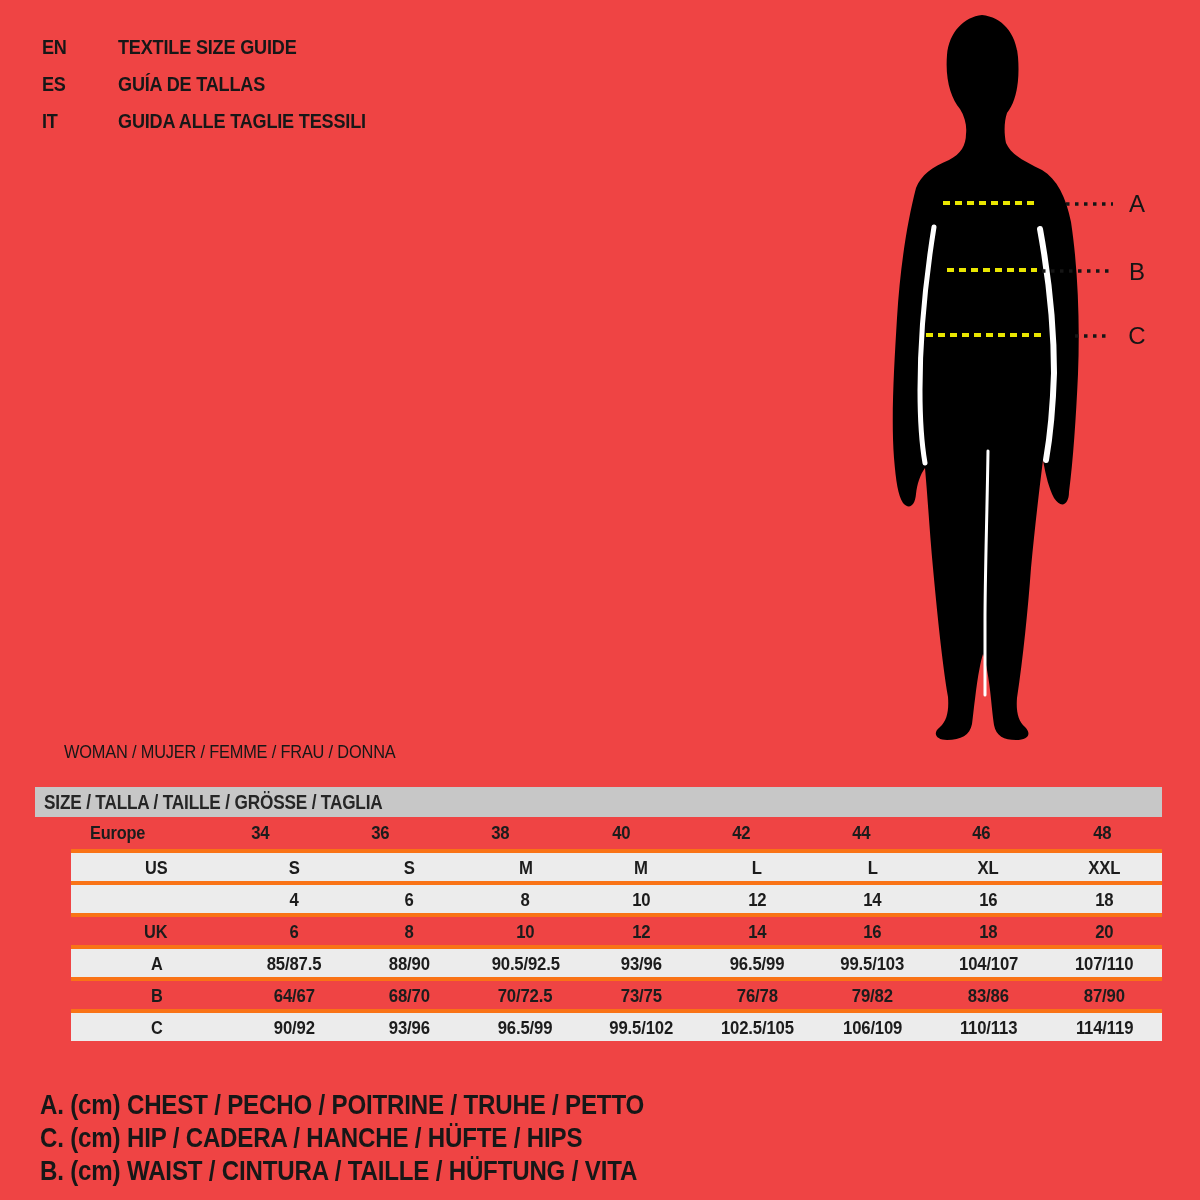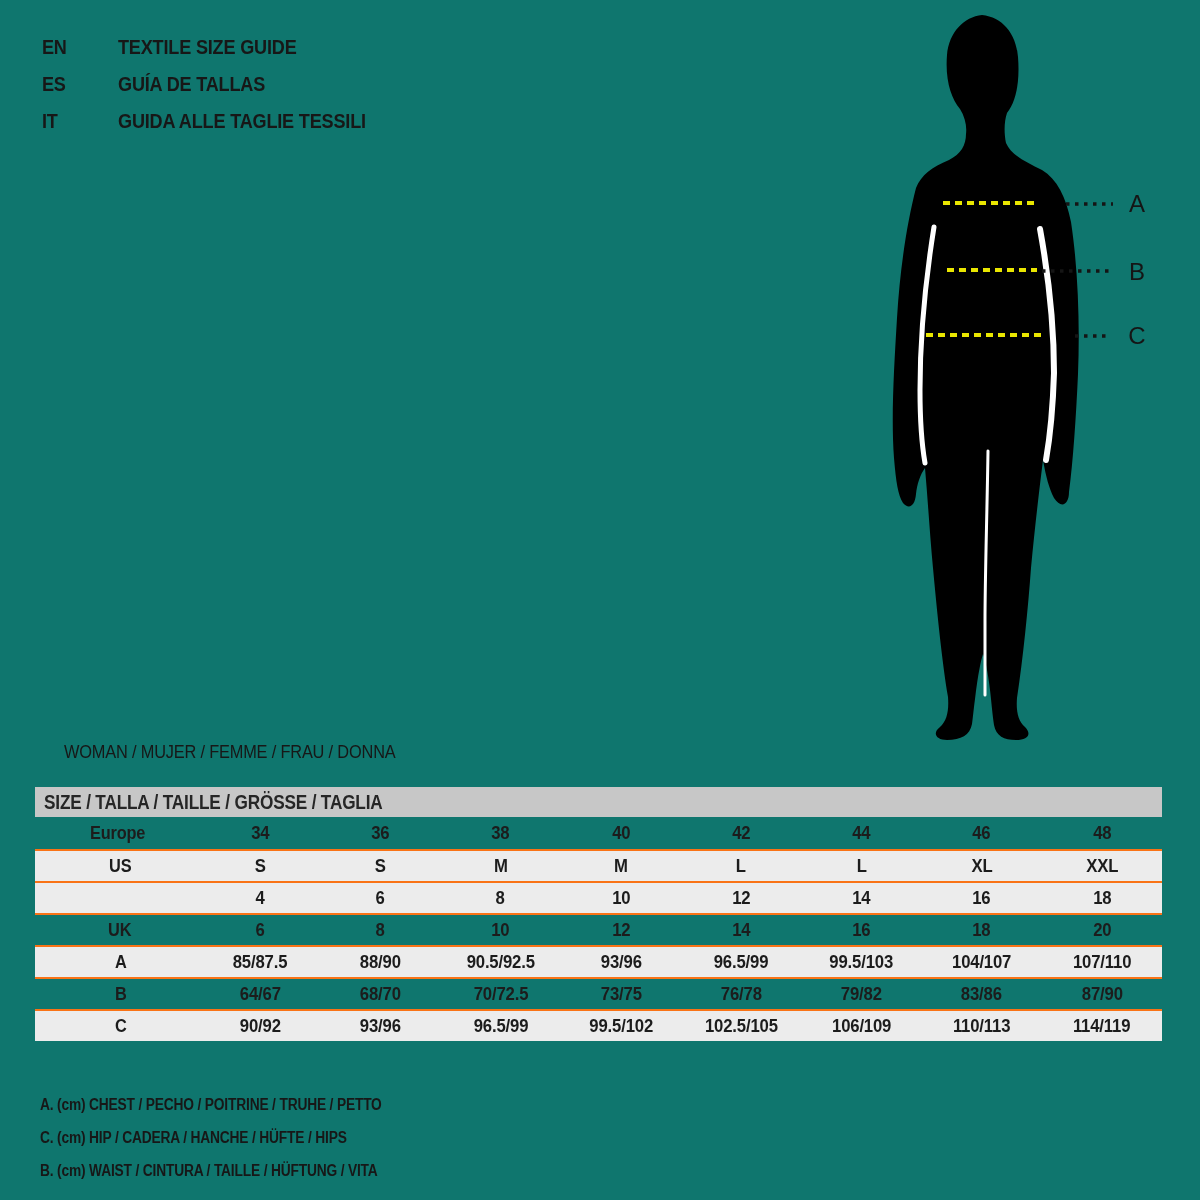--- a/index.html
+++ b/index.html
@@ -1,45 +1,45 @@
 <!DOCTYPE html>
 <html><head>
 <meta charset="utf-8">
 <style>
   html,body{margin:0;padding:0;background:#fff;}
   .canvas{
-    position:relative;width:1200px;height:1200px;background:#0f766e;overflow:hidden;
+    position:relative;width:1200px;height:1200px;background:#ef4444;overflow:hidden;
     font-family:"Liberation Sans","DejaVu Sans",sans-serif;color:#1b1b1b;
   }
   .cond{display:inline-block;transform:scaleX(0.86);transform-origin:0 50%;letter-spacing:-0.2px;white-space:nowrap;}
   .condc{display:inline-block;transform:scaleX(0.88);transform-origin:50% 50%;letter-spacing:-0.2px;white-space:nowrap;}
 
   
   .lang-list{position:absolute;left:42px;top:28px;}
   .lang-row{display:flex;height:37px;align-items:center;font-weight:bold;font-size:21px;color:#171717;}
   .lang-code{width:76px;flex:0 0 76px;}
 
   
   .figure{position:absolute;left:885px;top:5px;width:280px;height:740px;}
 
   
   .section-title{position:absolute;left:40px;top:741px;font-size:19px;font-weight:normal;color:#171717;margin-left:24px;}
 
   
   .size-table{position:absolute;left:35px;top:787px;width:1127px;font-size:19px;font-weight:bold;color:#1c1c1c;}
   .thead{height:30px;line-height:30px;background:#c7c7c7;color:#262626;padding-left:9px;font-size:20px;box-sizing:border-box;}
   .trow{display:flex;height:32px;line-height:32px;box-sizing:border-box;}
-  .trow + .trow{border-top:2px solid #f97316;line-height:30px;height:32px;}
+  .trow + .trow{border-top:4px solid #f97316;line-height:30px;height:32px;margin-left:36px;}
   .trow.shaded{background:#ececec;}
   .tlabel{flex:0 0 165px;padding-left:9px;box-sizing:border-box;text-align:center;}
   .tcell{flex:1 1 0;text-align:center;}
 
   
   .legend{position:absolute;left:40px;top:1088px;}
-  .legend-line{height:33px;line-height:33px;font-size:16px;font-weight:bold;color:#171717;}
+  .legend-line{height:33px;line-height:33px;font-size:28px;font-weight:bold;color:#171717;}
 </style>
 </head>
 <body>
 
 <div class="canvas">
 
   <div class="lang-list" id="lang-list">
       <div class="lang-row">
         <span class="lang-code"><span class="cond">EN</span></span>
         <span class="cond">TEXTILE SIZE GUIDE</span>

